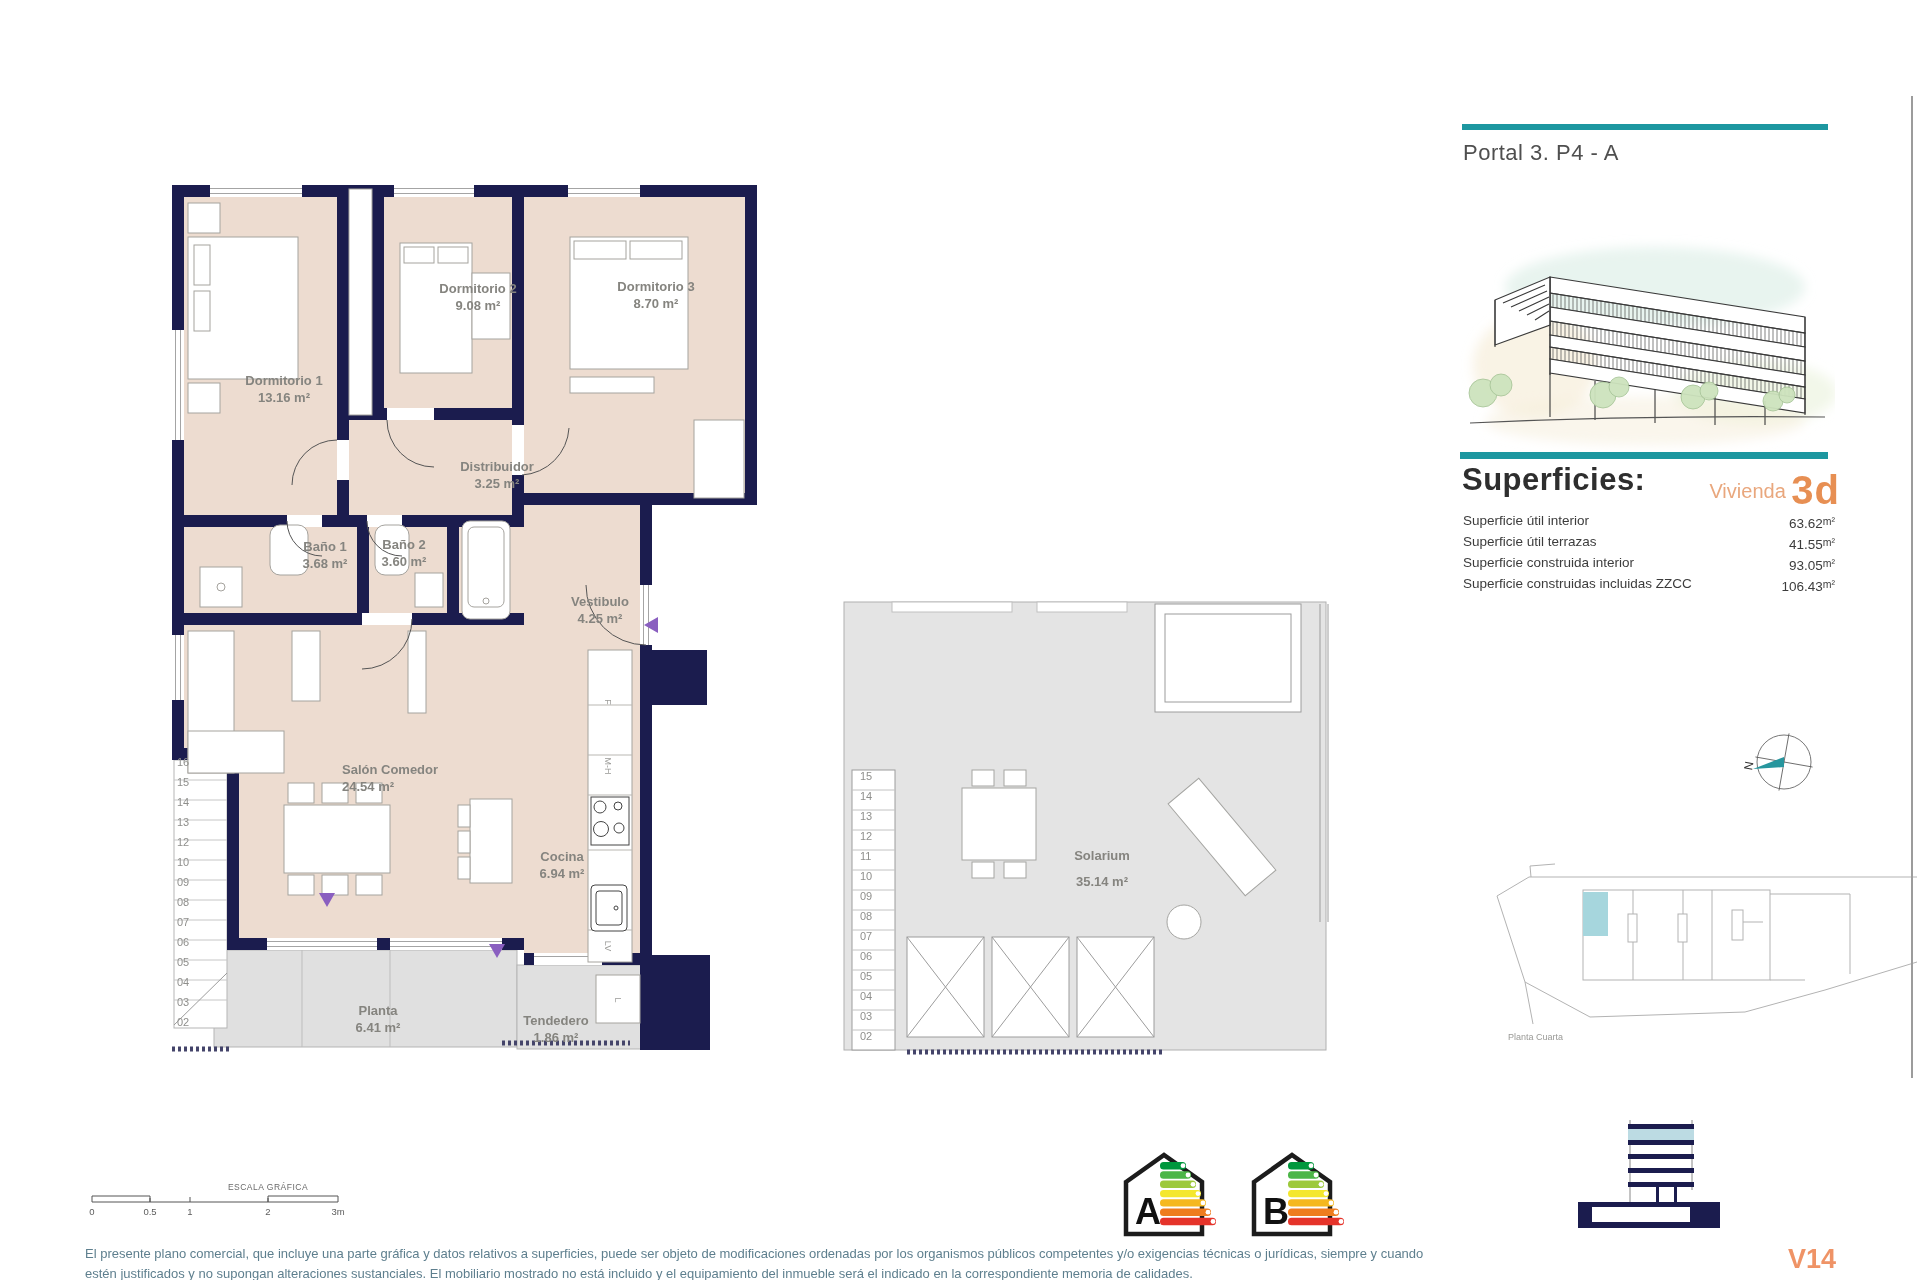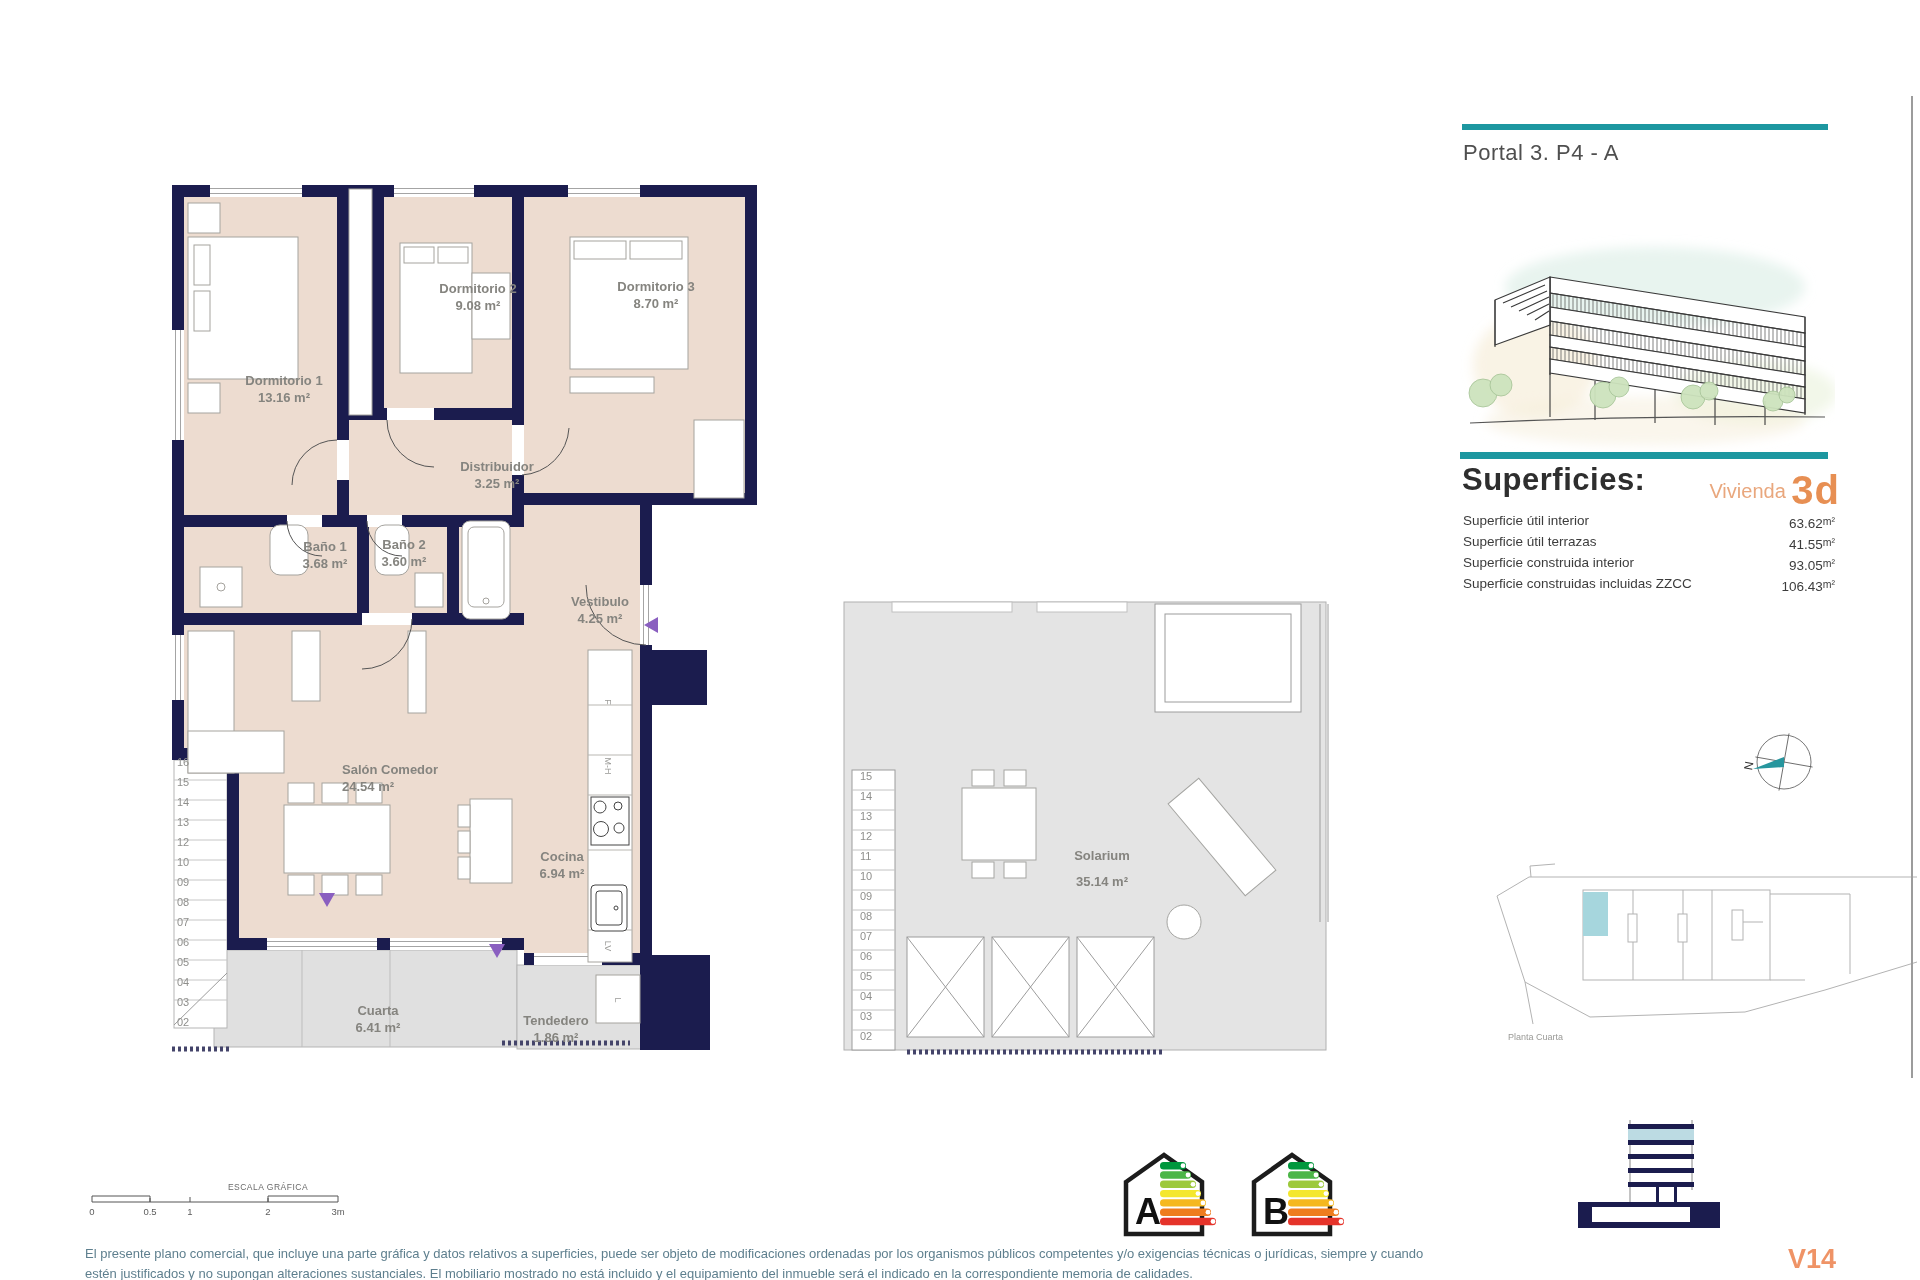--- a/index.html
+++ b/index.html
@@ -276,21 +276,21 @@
     <div>Baño 1</div><div>3.68 m²</div></div>
   <div class="room-label" style="left:404px;top:544px;">
     <div>Baño 2</div><div>3.60 m²</div></div>
   <div class="room-label" style="left:600px;top:601px;">
     <div>Vestibulo</div><div>4.25 m²</div></div>
   <div class="room-label left" style="left:342px;top:744px;">
     <div>Salón Comedor</div><div>24.54 m²</div></div>
   <div class="room-label" style="left:562px;top:856px;">
     <div>Cocina</div><div>6.94 m²</div></div>
   <div class="room-label" style="left:378px;top:1010px;">
-    <div>Cuarta</div><div>6.41 m²</div></div>
+    <div>Planta</div><div>6.41 m²</div></div>
   <div class="room-label" style="left:556px;top:1020px;">
     <div>Tendedero</div><div>1.86 m²</div></div>
 
   <div class="stairnums" style="left:177px;top:752px;">16
 15
 14
 13
 12</div>
   <div class="stairnums" style="left:177px;top:852px;">10
 09

